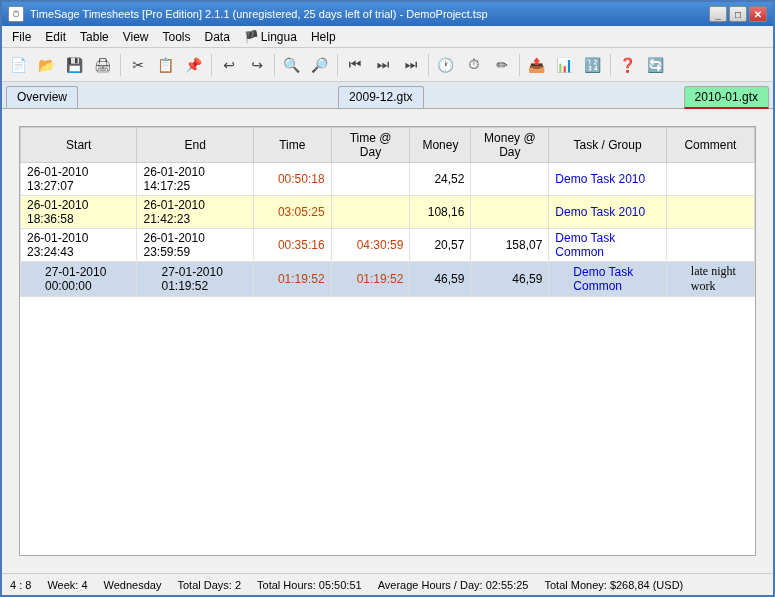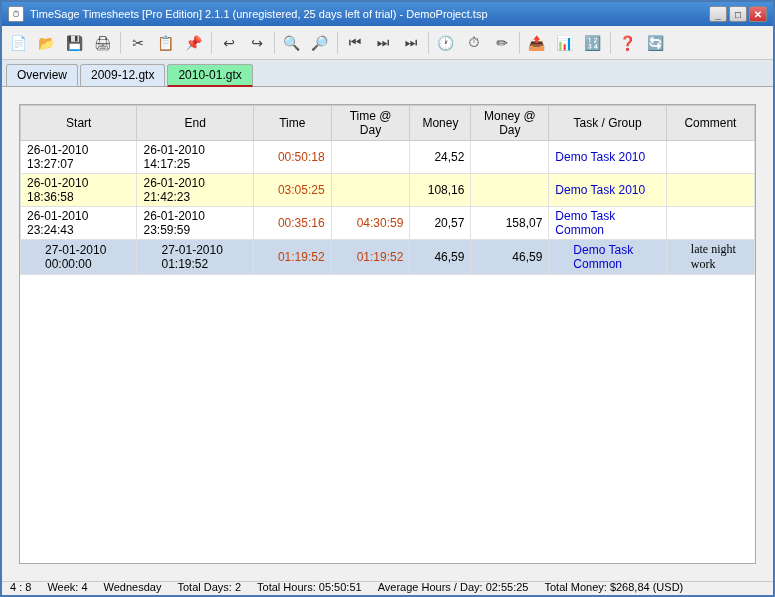--- a/index.html
+++ b/index.html
@@ -125,20 +125,21 @@
       margin: 0 2px;
     }
     
     .tabs-area {
       background: #e0e8f0;
       padding: 4px 4px 0 4px;
       display: flex;
       gap: 2px;
       flex-shrink: 0;
       border-bottom: 1px solid #aaa;
+      justify-content: space-between;
     }
     .tab {
       padding: 3px 10px;
       border: 1px solid #aaa;
       border-bottom: none;
       background: #dce8f5;
       cursor: pointer;
       font-size: 12px;
       color: #000;
       border-radius: 3px 3px 0 0;
@@ -196,22 +197,22 @@
     
     .status-bar {
       background: #f0f0f0;
       border-top: 1px solid #ccc;
       padding: 2px 8px;
       font-size: 11px;
       color: #000;
       display: flex;
       gap: 16px;
       flex-shrink: 0;
-      height: 14px;
-      align-items: flex-end;
+      height: 22px;
+      align-items: center;
     }
     .status-item {
       white-space: nowrap;
     }
   </style>
 </head>
 <body>
 
 <div class="window">
 
@@ -222,20 +223,33 @@
       </div>
       <span class="title-text">TimeSage Timesheets [Pro Edition] 2.1.1 (unregistered, 25 days left of trial) - DemoProject.tsp</span>
     </div>
     <div class="window-controls">
       <div class="win-btn minimize">_</div>
       <div class="win-btn maximize">□</div>
       <div class="win-btn close">✕</div>
     </div>
   </div>
 
+  <div class="menu-bar">
+    <span class="menu-item">File</span>
+    <span class="menu-item">Edit</span>
+    <span class="menu-item">Table</span>
+    <span class="menu-item">View</span>
+    <span class="menu-item">Tools</span>
+    <span class="menu-item">Data</span>
+    <span class="menu-item menu-flag">
+      <span>🏴</span>
+      <span>Lingua</span>
+    </span>
+    <span class="menu-item">Help</span>
+  </div>
 
   <div class="toolbar">
     <div class="toolbar-btn" title="New">📄</div>
     <div class="toolbar-btn" title="Open">📂</div>
     <div class="toolbar-btn" title="Save">💾</div>
     <div class="toolbar-btn" title="Print">🖨</div>
     <div class="toolbar-separator"></div>
     <div class="toolbar-btn" title="Cut">✂</div>
     <div class="toolbar-btn" title="Copy">📋</div>
     <div class="toolbar-btn" title="Paste">📌</div>

